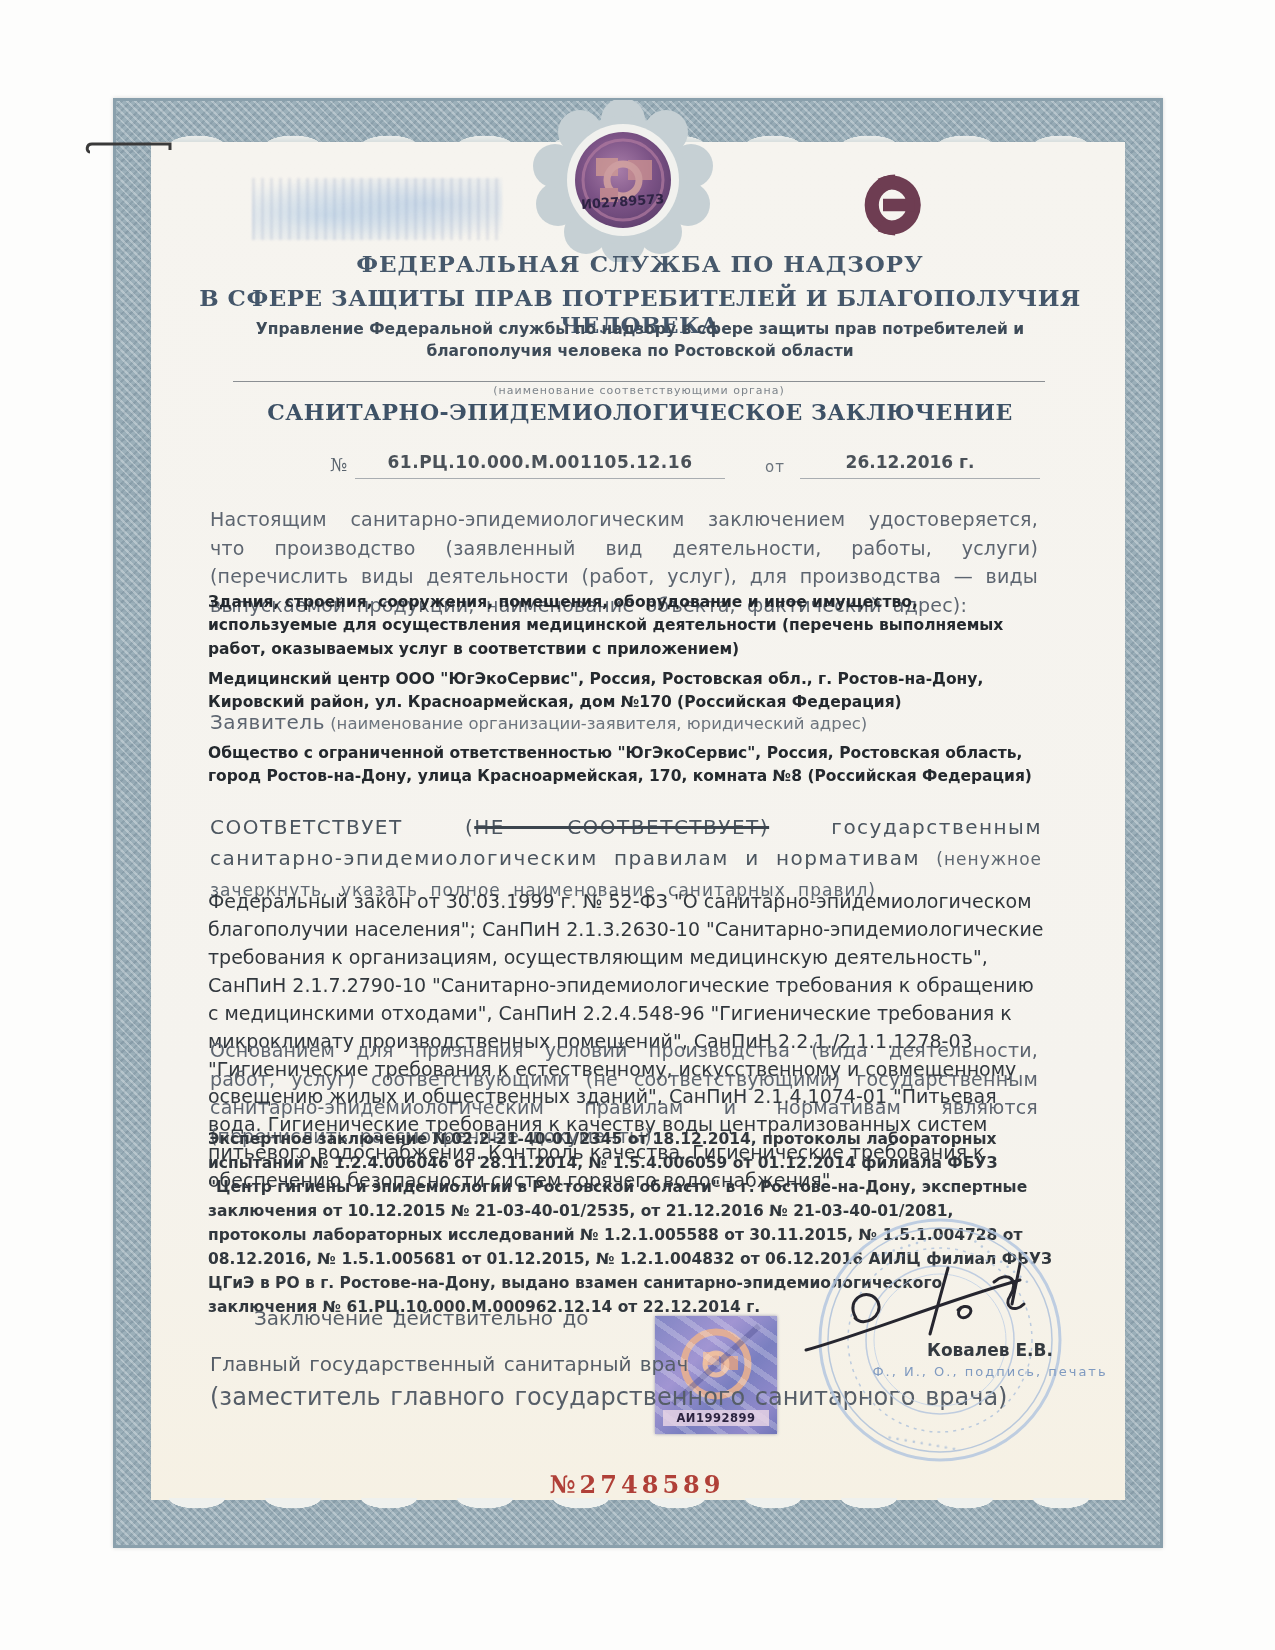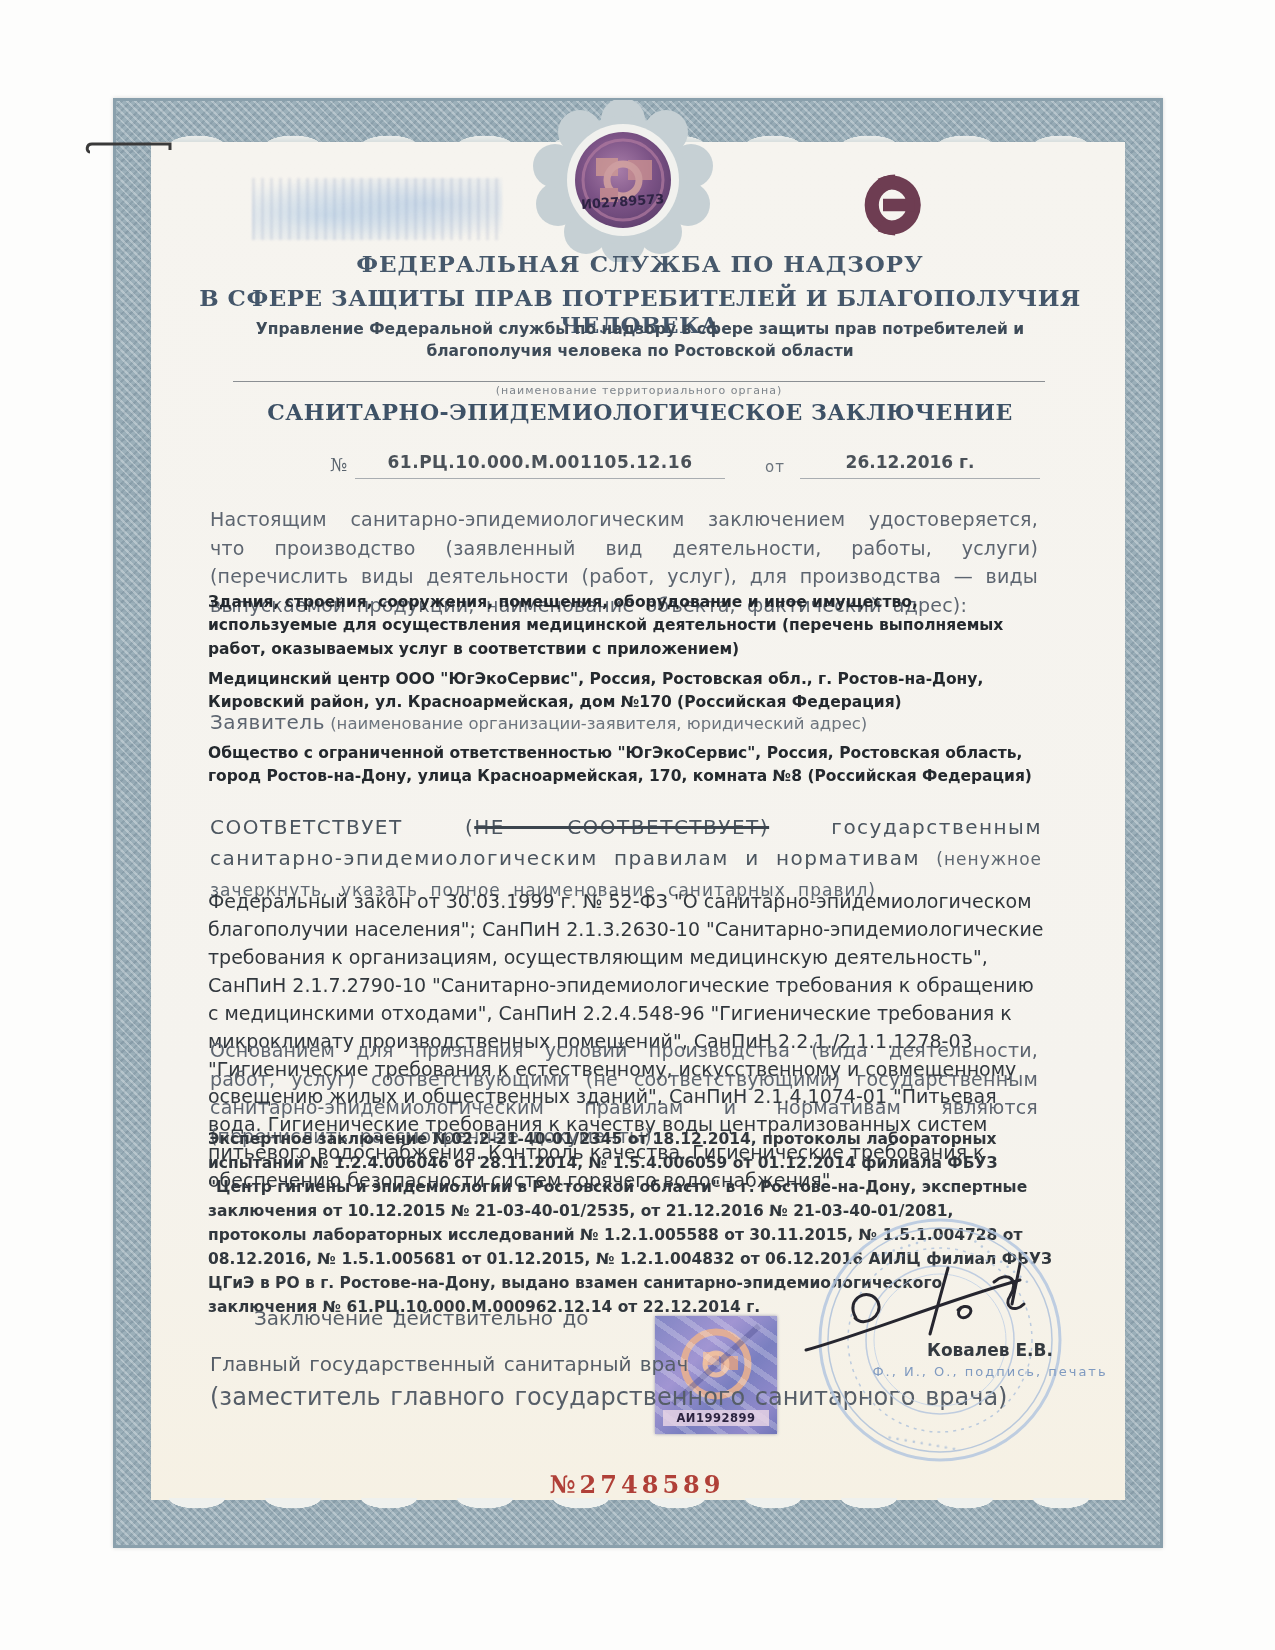--- a/index.html
+++ b/index.html
@@ -183,21 +183,21 @@
   <svg class="se-logo" width="100" height="80" viewBox="0 0 120 92" aria-label="СЭ">
     <path d="M 80.5 18 A 27 27 0 1 0 80.5 74" fill="none" stroke="#6e3d52" stroke-width="17"></path>
     <path d="M 63.5 22 A 27 27 0 1 1 63.5 70" fill="none" stroke="#6e3d52" stroke-width="17"></path>
     <line x1="66" y1="46" x2="104" y2="46" stroke="#6e3d52" stroke-width="15"></line>
   </svg>
 
   <div class="hdr1">ФЕДЕРАЛЬНАЯ СЛУЖБА ПО НАДЗОРУ</div>
   <div class="hdr2">В СФЕРЕ ЗАЩИТЫ ПРАВ ПОТРЕБИТЕЛЕЙ И БЛАГОПОЛУЧИЯ  ЧЕЛОВЕКА</div>
   <div class="dept">Управление Федеральной службы по надзору в сфере защиты прав потребителей и благополучия человека по Ростовской области</div>
   <div class="org-line"></div>
-  <div class="org-caption">(наименование территориального органа)</div>
+  <div class="org-caption">(наименование соответствующими органа)</div>
 
   <div class="title">САНИТАРНО-ЭПИДЕМИОЛОГИЧЕСКОЕ ЗАКЛЮЧЕНИЕ</div>
   <div class="numrow">
     <span class="num-label">№</span>
     <span class="num-value">61.РЦ.10.000.М.001105.12.16</span>
     <span class="num-underline"></span>
     <span class="date-label">от</span>
     <span class="date-value">26.12.2016 г.</span>
     <span class="date-underline"></span>
   </div>

